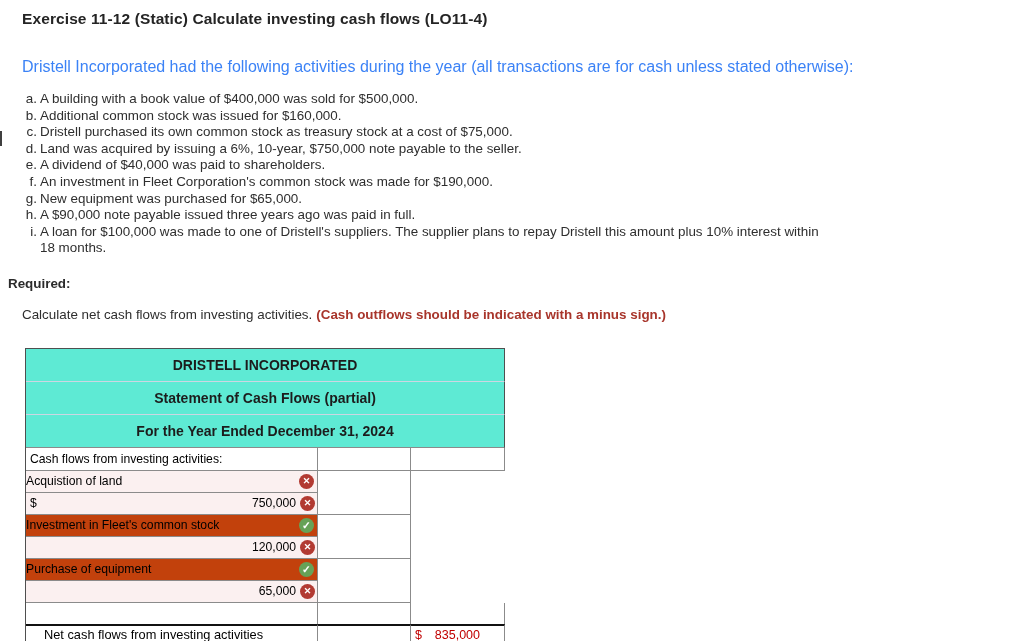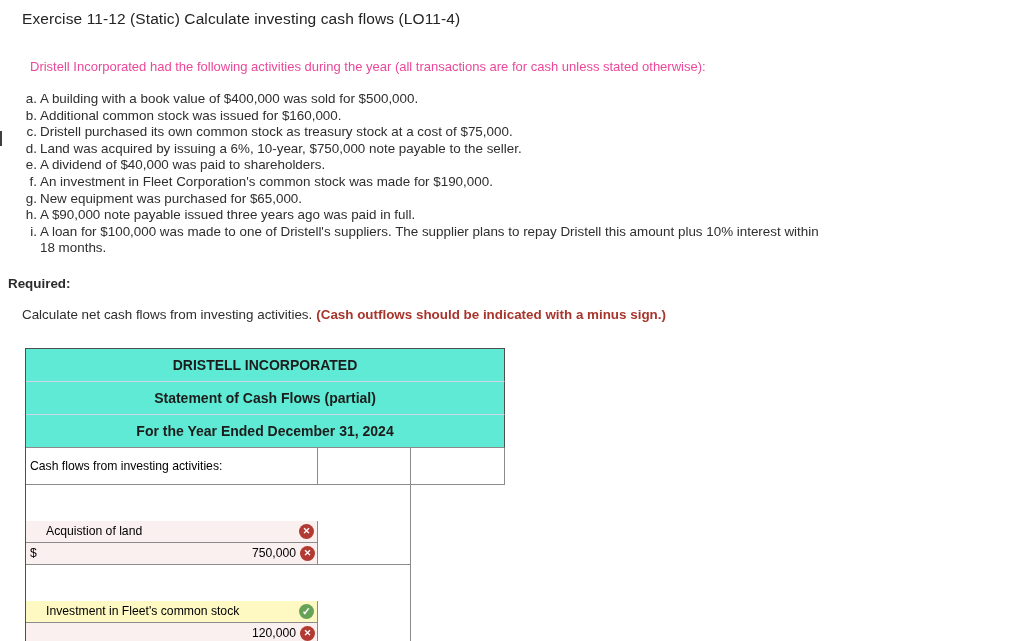--- a/index.html
+++ b/index.html
@@ -2,52 +2,52 @@
 <html><head>
 <meta charset="utf-8">
 <style>
   * { margin:0; padding:0; box-sizing:border-box; }
   html,body { background:#ffffff; }
   body { font-family:"Liberation Sans", sans-serif; color:#2e2e2e; }
   .page { position:relative; width:1024px; height:641px; background:#ffffff; overflow:hidden; }
 
   .artifact { position:absolute; left:0; top:131px; width:2px; height:15px; background:#3f3f3f; }
 
-  h1.title { margin:10px 0 0 22px; font-size:15.5px; font-weight:normal; color:#242424; letter-spacing:0.1px; }
-
-  p.intro { margin:30px 0 0 30px; font-size:13px; line-height:17px; color:#ec4899; }
+  h1.title { margin:10px 0 0 22px; font-size:15.5px; font-weight:bold; color:#242424; letter-spacing:0.1px; }
+
+  p.intro { margin:30px 0 0 22px; font-size:16px; line-height:17px; color:#3b82f6; }
 
   .items { margin:16px 0 0 22px; font-size:13.4px; color:#2e2e2e; }
   .item { display:grid; grid-template-columns:15px auto; column-gap:3px; line-height:16.6px; }
   .item .marker { text-align:right; }
 
   p.required { margin:18px 0 0 8px; font-size:13.4px; font-weight:bold; line-height:17px; color:#2b2b2b; }
   p.calc { margin:14px 0 0 22px; font-size:13.4px; line-height:17px; }
   p.calc .rednote { color:#a8352b; font-weight:bold; margin-left:4px; }
 
   table.ws { border-collapse:separate; border-spacing:0; table-layout:fixed;
              margin:25px 0 0 25px; width:479px; font-size:12.2px; color:#000;
              border-top:1px solid #4f4f4f; border-left:1px solid #4f4f4f; }
   table.ws td { border-right:1px solid #8b8b8b; border-bottom:1px solid #8b8b8b; overflow:hidden; white-space:nowrap; }
 
   tr.hdr td { background:#5eead4; height:33px; text-align:center; vertical-align:middle;
               font-weight:bold; font-size:14px; color:#1c1c1c;
               border-right:1px solid #4f4f4f; border-bottom:1px solid #cdd6e2; }
   tr.hdr.last td { border-bottom:1px solid #8b8b8b;margin-top:29px; }
 
-  tr.section td { height:37px; }
+  tr.section td { height:23px; }
   td.lbl { vertical-align:middle; padding:0 3px 0 4px; }
-  td.lblflex { display:flex; align-items:center; justify-content:space-between; padding:0 3px 0 20px;margin-top:36px; }
+  td.lblflex { display:flex; align-items:center; justify-content:space-between; padding:0 3px 0 0; }
 
   tr.drow td { height:22px; }
   td.val { display:flex; align-items:center; padding:0 2px 0 4px; }
   td.val .num { margin-left:auto; margin-right:4px; }
 
   .bg-pink { background:#fbf0f0; }
-  .bg-green { background:#fef9c3; }
+  .bg-green { background:#c2410c; }
 
   .badge { flex:0 0 auto; width:15px; height:15px; border-radius:50%;
            display:flex; align-items:center; justify-content:center;
            color:#fff; font-weight:bold; }
   .badge.bad { background:#b23a32; font-size:9px; }
   .badge.good { background:#66a257; font-size:10.5px; }
 
   tr.spacer td { height:21px; border-bottom:none; }
 
   tr.net td { height:21px; border-top:2px solid #111; }

